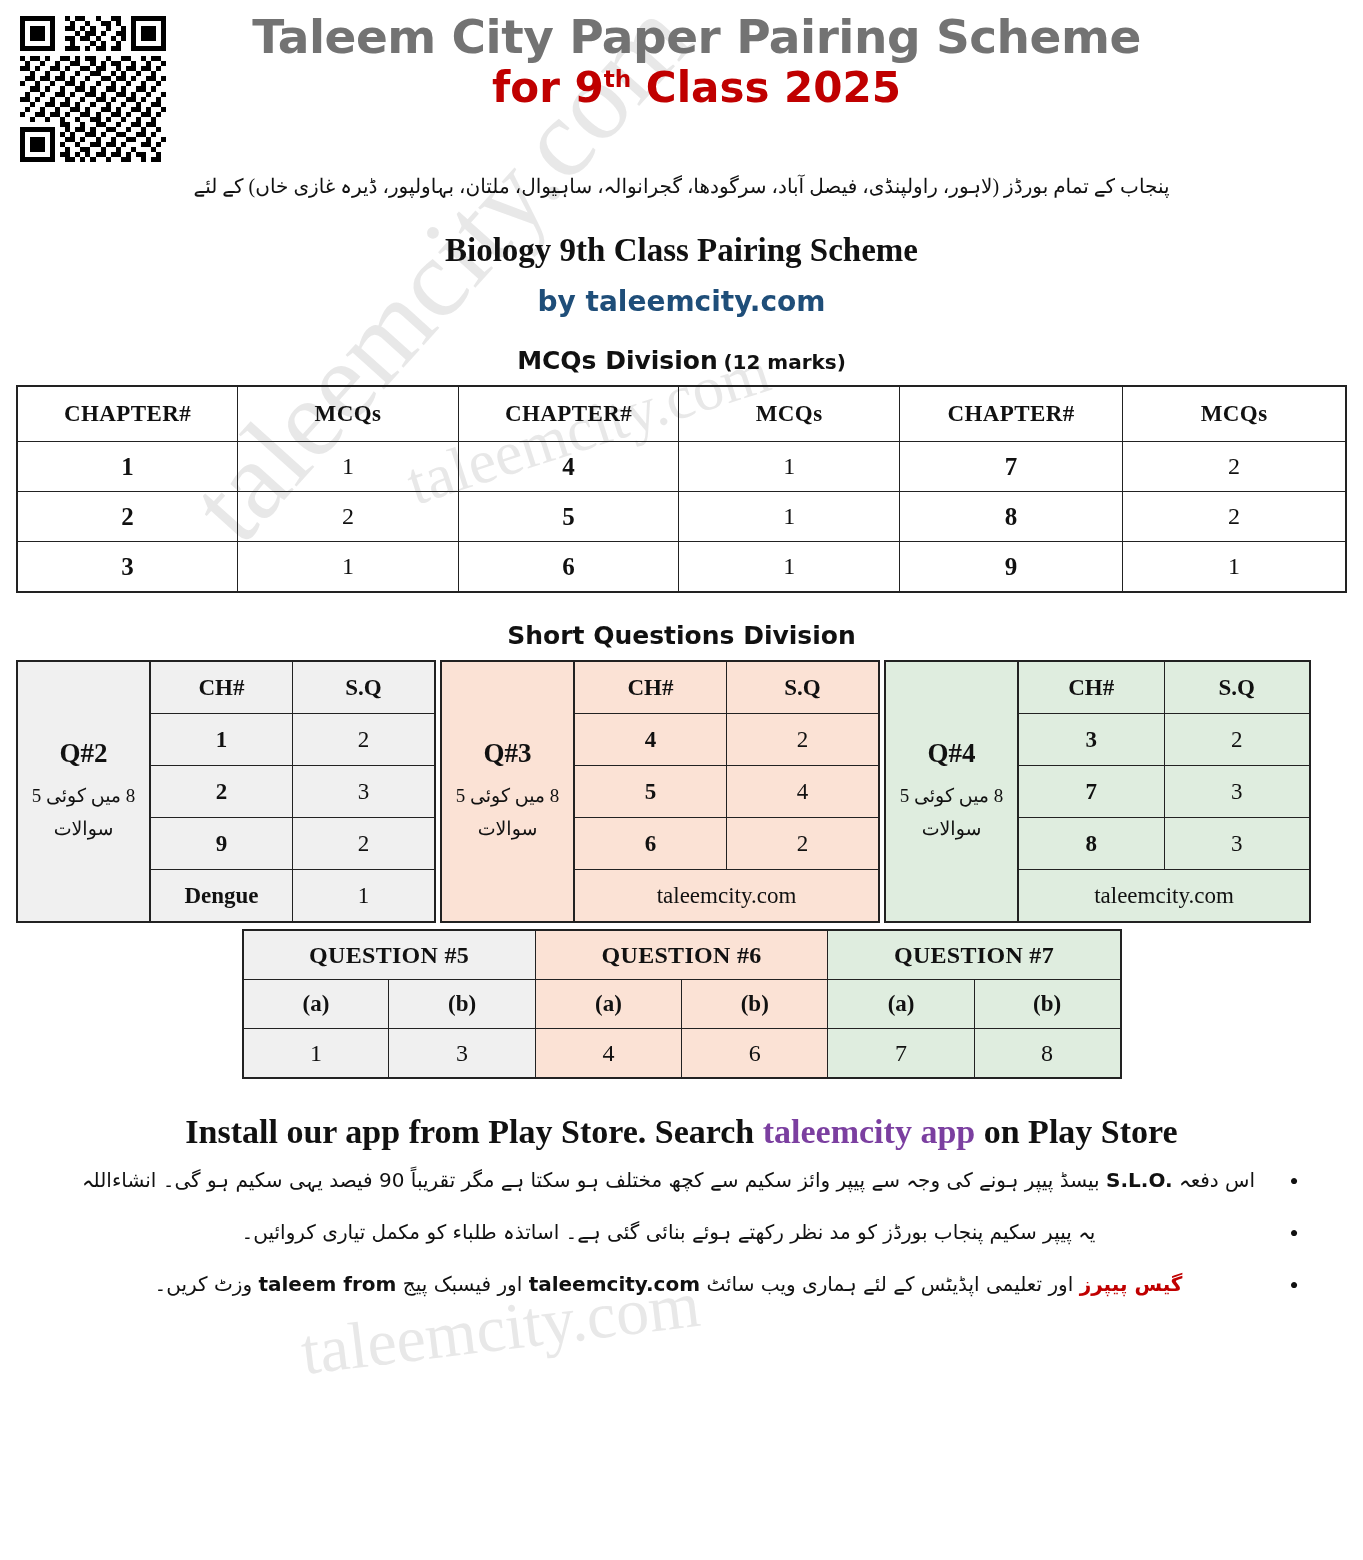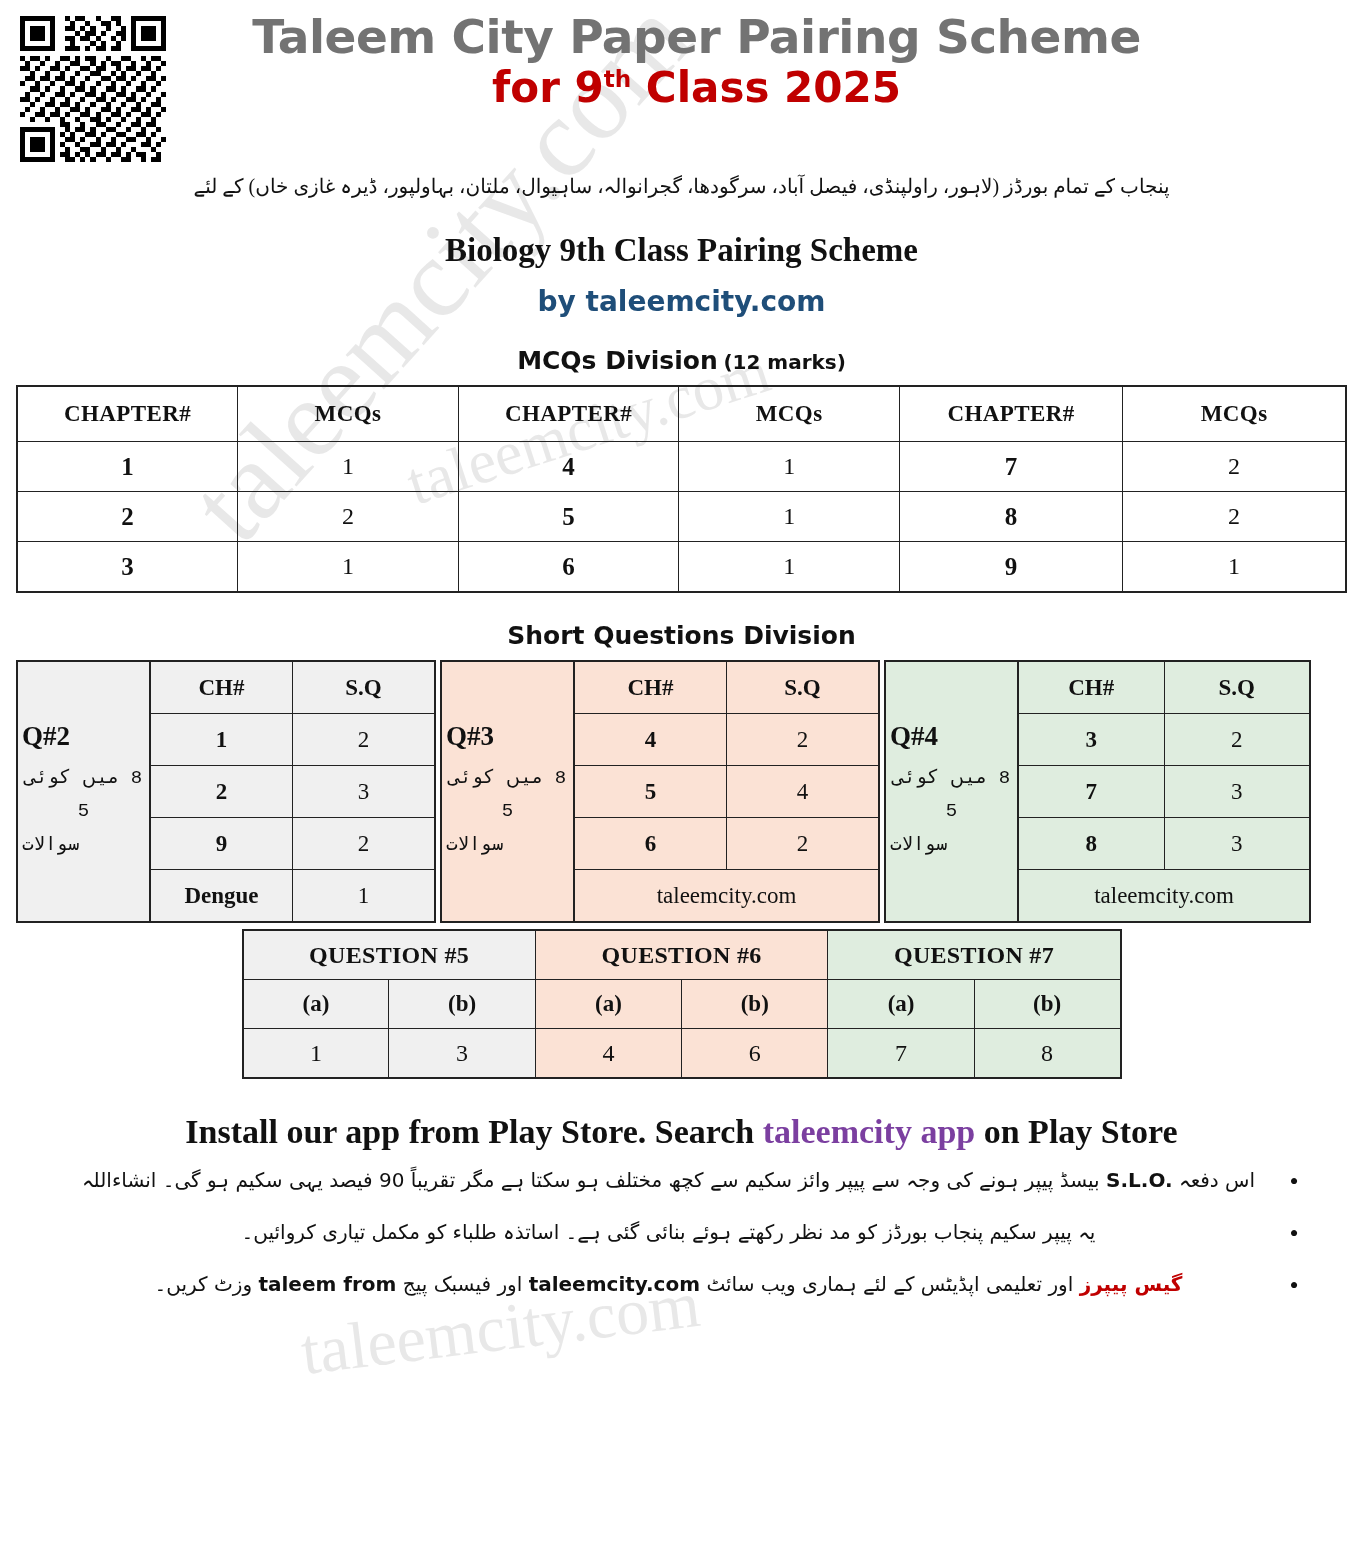--- a/index.html
+++ b/index.html
@@ -170,33 +170,33 @@
   .sq-b2 { width: 440px; background: #fbe2d5; margin-left: 4px; }
   .sq-b3 { width: 427px; background: #dfeddf; margin-left: 4px; }
 
   .sq-label {
     width: 133px;
     flex: 0 0 133px;
     border-right: 2px solid #222;
     box-sizing: border-box;
     display: flex;
     flex-direction: column;
-    align-items: flex-start;
+    align-items: center;
     justify-content: center;
     padding: 6px 4px;
   }
   .sq-label .qnum {
     font-family: "Liberation Serif", serif;
     font-weight: bold;
     font-size: 27px;
     margin-bottom: 10px;
   }
   .sq-label .urdu {
     direction: rtl;
-    font-family: Liberation Mono, monospace;
+    font-family: Liberation Serif, serif;
     font-size: 19px;
     line-height: 1.75;
     text-align: center;
   }
   .sq-table-wrap { flex: 1 1 auto; }
   .sq-table { width: 100%; border-collapse: collapse; table-layout: fixed; }
   .sq-table th, .sq-table td {
     border: 1px solid #222;
     text-align: center;
     height: 49px;

